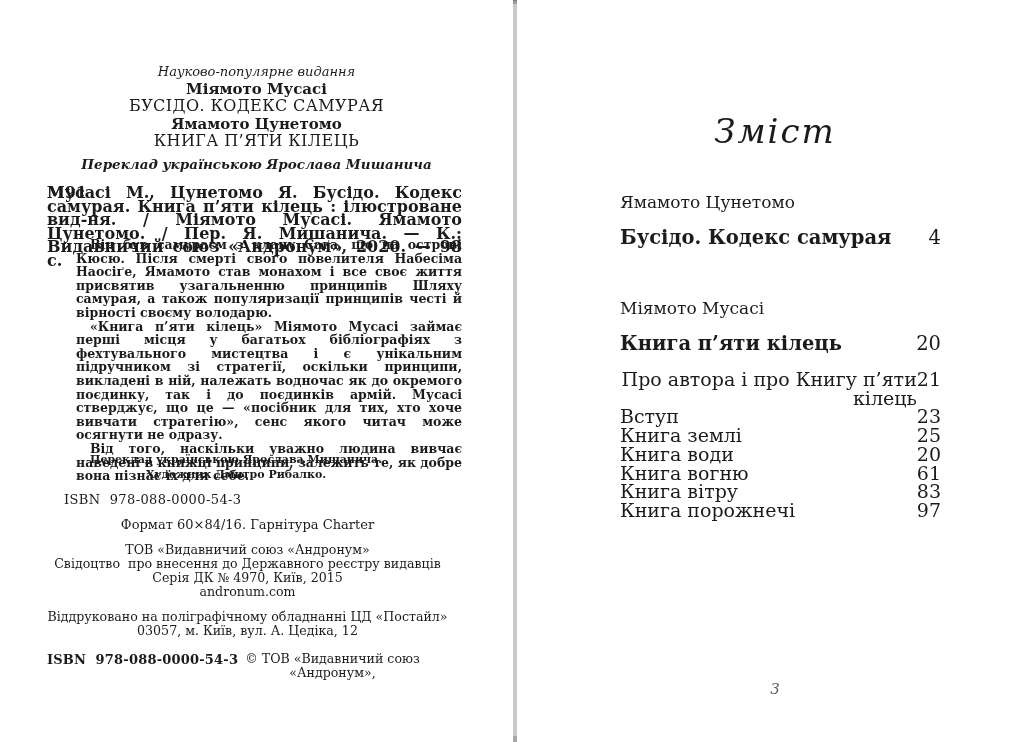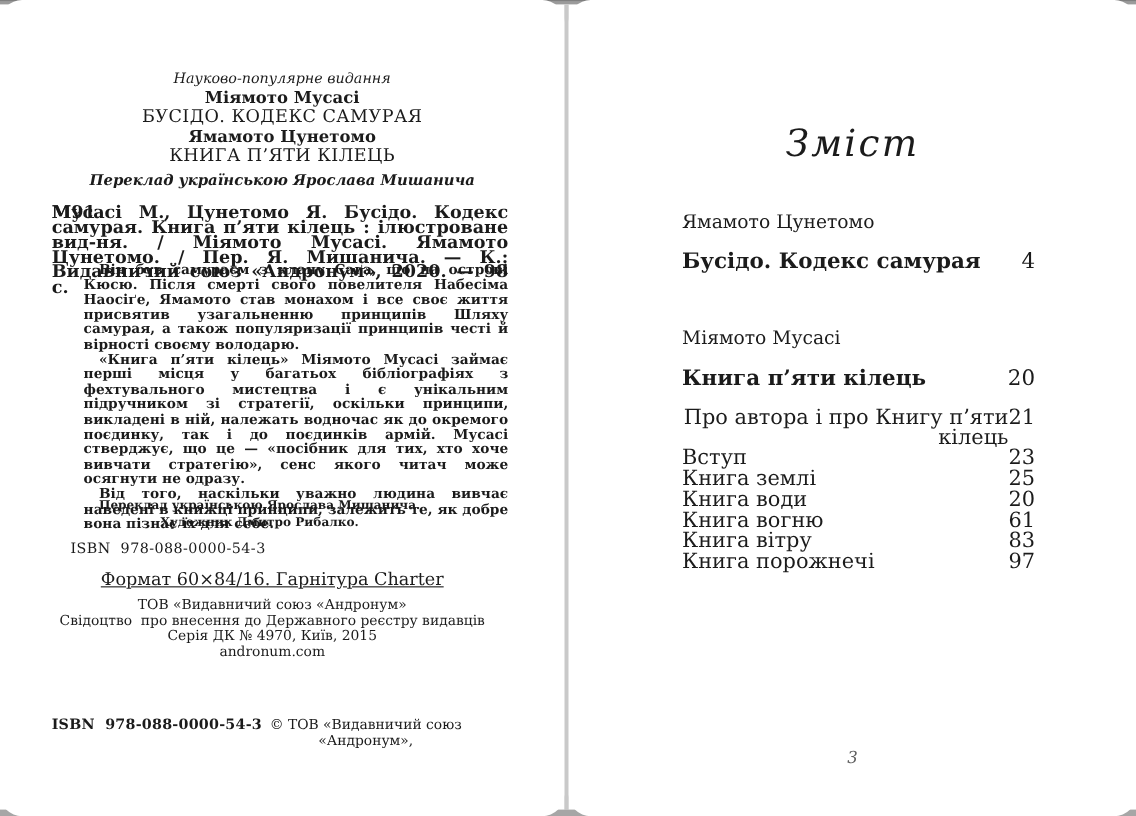--- a/index.html
+++ b/index.html
@@ -11,21 +11,21 @@
     background: #ffffff;
     overflow: hidden;
     font-family: "DejaVu Serif", "Liberation Serif", serif;
     color: #1b1b1b;
   }
   
   .bar-top    { position: absolute; left: 0; top: 0; width: 1033px; height: 4px; background: #9b9b9b; border-top: 1px solid #7f7f7f; }
   .bar-bottom { position: absolute; left: 0; top: 736px; width: 1033px; height: 6px; background: #a6a6a6; }
   .gutter     { position: absolute; left: 513px; top: 4px; width: 4px; height: 732px; background: #c9c9c9; }
 
-  .page { position: absolute; top: 0; height: 742px; background: #ffffff; border-radius: 20px; }
+  .page { position: absolute; top: 0; height: 742px; background: #ffffff; }
   #left-page  { left: 0;   width: 513px; }
   #right-page { left: 517px; width: 516px; }
 
   
   .lp-header { position: absolute; top: 64px; left: 0; width: 513px; text-align: center; }
   .lp-edition    { font-size: 13px; line-height: 15px; font-style: italic; }
   .lp-author     { font-size: 15px; line-height: 16px; font-weight: bold; margin-top: 2px; }
   .lp-booktitle  { font-size: 16px; line-height: 16px; letter-spacing: 0.4px; margin-top: 1px; }
   .lp-translator { position: absolute; top: 156px; left: 0; width: 513px; text-align: center;
                    font-size: 13.5px; font-weight: bold; font-style: italic; }
@@ -37,21 +37,21 @@
 
   .lp-annotation { position: absolute; top: 238px; left: 76px; width: 386px;
                    font-weight: bold; font-size: 12.5px; line-height: 13.6px; text-align: justify; }
   .lp-annotation p { text-indent: 14px; }
 
   .lp-credits { position: absolute; top: 452px; left: 90px; font-weight: bold;
                 font-size: 11px; line-height: 15px; text-align: center; }
 
   .lp-isbn { position: absolute; top: 492px; left: 64px; font-size: 13px; letter-spacing: 0.4px; }
 
-  .lp-format { position: absolute; top: 517px; left: 0; width: 495px; text-align: center; font-size: 16px; text-decoration: underline; }
+  .lp-format { position: absolute; top: 517px; left: 0; width: 495px; text-align: center; font-size: 13px; }
 
   .lp-publisher { position: absolute; top: 543px; left: 0; width: 495px; text-align: center;
                   font-size: 12.6px; line-height: 14px; }
   .lp-print { position: absolute; top: 610px; left: 0; width: 495px; text-align: center;
               font-size: 12.6px; line-height: 14px; }
 
   .lp-bottom-isbn { position: absolute; top: 652px; left: 47px; font-size: 13px;
                     font-weight: bold; letter-spacing: 0.2px; }
   .lp-copyright { position: absolute; top: 652px; left: 225px; width: 215px; text-align: center;
                   font-size: 12.6px; line-height: 13.6px; }
@@ -112,20 +112,24 @@
 
     <div class="lp-format">Формат 60×84/16. Гарнітура Charter</div>
 
     <div class="lp-publisher">
       <div>ТОВ «Видавничий союз «Андронум»</div>
       <div>Свідоцтво&nbsp; про внесення до Державного реєстру видавців</div>
       <div>Серія ДК № 4970, Київ, 2015</div>
       <div>andronum.com</div>
     </div>
 
+    <div class="lp-print">
+      <div>Віддруковано на поліграфічному обладнанні ЦД «Постайл»</div>
+      <div>03057, м. Київ, вул. А. Цедіка, 12</div>
+    </div>
 
     <div class="lp-bottom-isbn">ISBN&nbsp; 978-088-0000-54-3</div>
 
     <div class="lp-copyright">
       <div>© ТОВ «Видавничий союз «Андронум»,</div>
     </div>
   </div>
 
   <div class="page" id="right-page">
 

